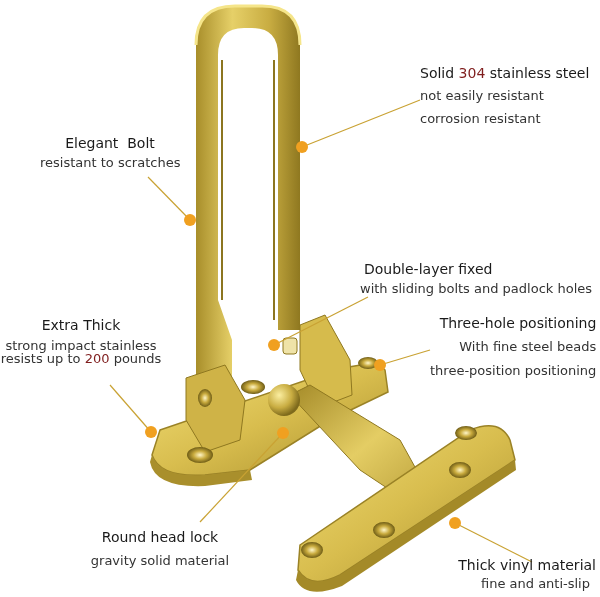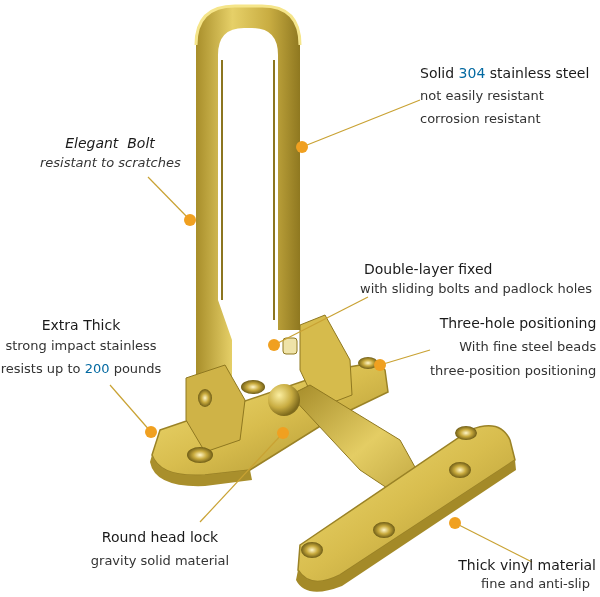--- a/index.html
+++ b/index.html
@@ -2,21 +2,21 @@
 <html><head>
 <meta charset="utf-8">
 <style>
   html, body { margin: 0; padding: 0; background: #ffffff; }
   body { width: 600px; height: 597px; position: relative; overflow: hidden; font-family: "DejaVu Sans", sans-serif; }
   .stage { position: absolute; left: 0; top: 0; width: 600px; height: 597px; }
   svg.art { position: absolute; left: 0; top: 0; }
   .label { position: absolute; color: #222; white-space: nowrap; line-height: 1; }
   .title { font-size: 14px; color: #1a1a1a; }
   .sub { font-size: 13px; color: #333; }
-  .hl { color: #0369a1; }
+  .hl { color: #7f1d1d; }
   .center { text-align: center; }
   .right { text-align: right; }
 </style>
 </head>
 <body>
 
 <div class="stage">
 
   <svg class="art" width="600" height="597" viewBox="0 0 600 597">
     <defs>
@@ -104,34 +104,34 @@
       <circle cx="455" cy="523" r="6"></circle>
     </g>
   </svg>
 
   <div class="label" style="left:420px; top:66px;">
     <div class="title"><span>Solid </span><span class="hl">304</span><span> stainless steel</span></div>
     <div class="sub" style="margin-top:9px;">not easily resistant</div>
     <div class="sub" style="margin-top:10px;">corrosion resistant</div>
   </div>
 
-  <div class="label center" style="left:40px; top:136px; width:140px;font-style:italic;">
+  <div class="label center" style="left:40px; top:136px; width:140px;">
     <div class="title" style="white-space:pre;">Elegant  Bolt</div>
     <div class="sub" style="margin-top:6px;">resistant to scratches</div>
   </div>
 
   <div class="label" style="left:360px; top:262px;">
     <div class="title" style="margin-left:4px;">Double-layer fixed</div>
     <div class="sub" style="margin-top:6px;">with sliding bolts and padlock holes</div>
   </div>
 
   <div class="label center" style="left:0px; top:318px; width:162px;">
     <div class="title">Extra Thick</div>
     <div class="sub" style="margin-top:7px;">strong impact stainless</div>
-    <div class="sub" style="margin-top:10px;"><span>resists up to </span><span class="hl">200</span><span> pounds</span></div>
+    <div class="sub" style=""><span>resists up to </span><span class="hl">200</span><span> pounds</span></div>
   </div>
 
   <div class="label" style="left:430px; top:316px;text-align:right;">
     <div class="title">Three-hole positioning</div>
     <div class="sub" style="margin-top:10px;">With fine steel beads</div>
     <div class="sub" style="margin-top:11px;">three-position positioning</div>
   </div>
 
   <div class="label center" style="left:85px; top:530px; width:150px;">
     <div class="title">Round head lock</div>

